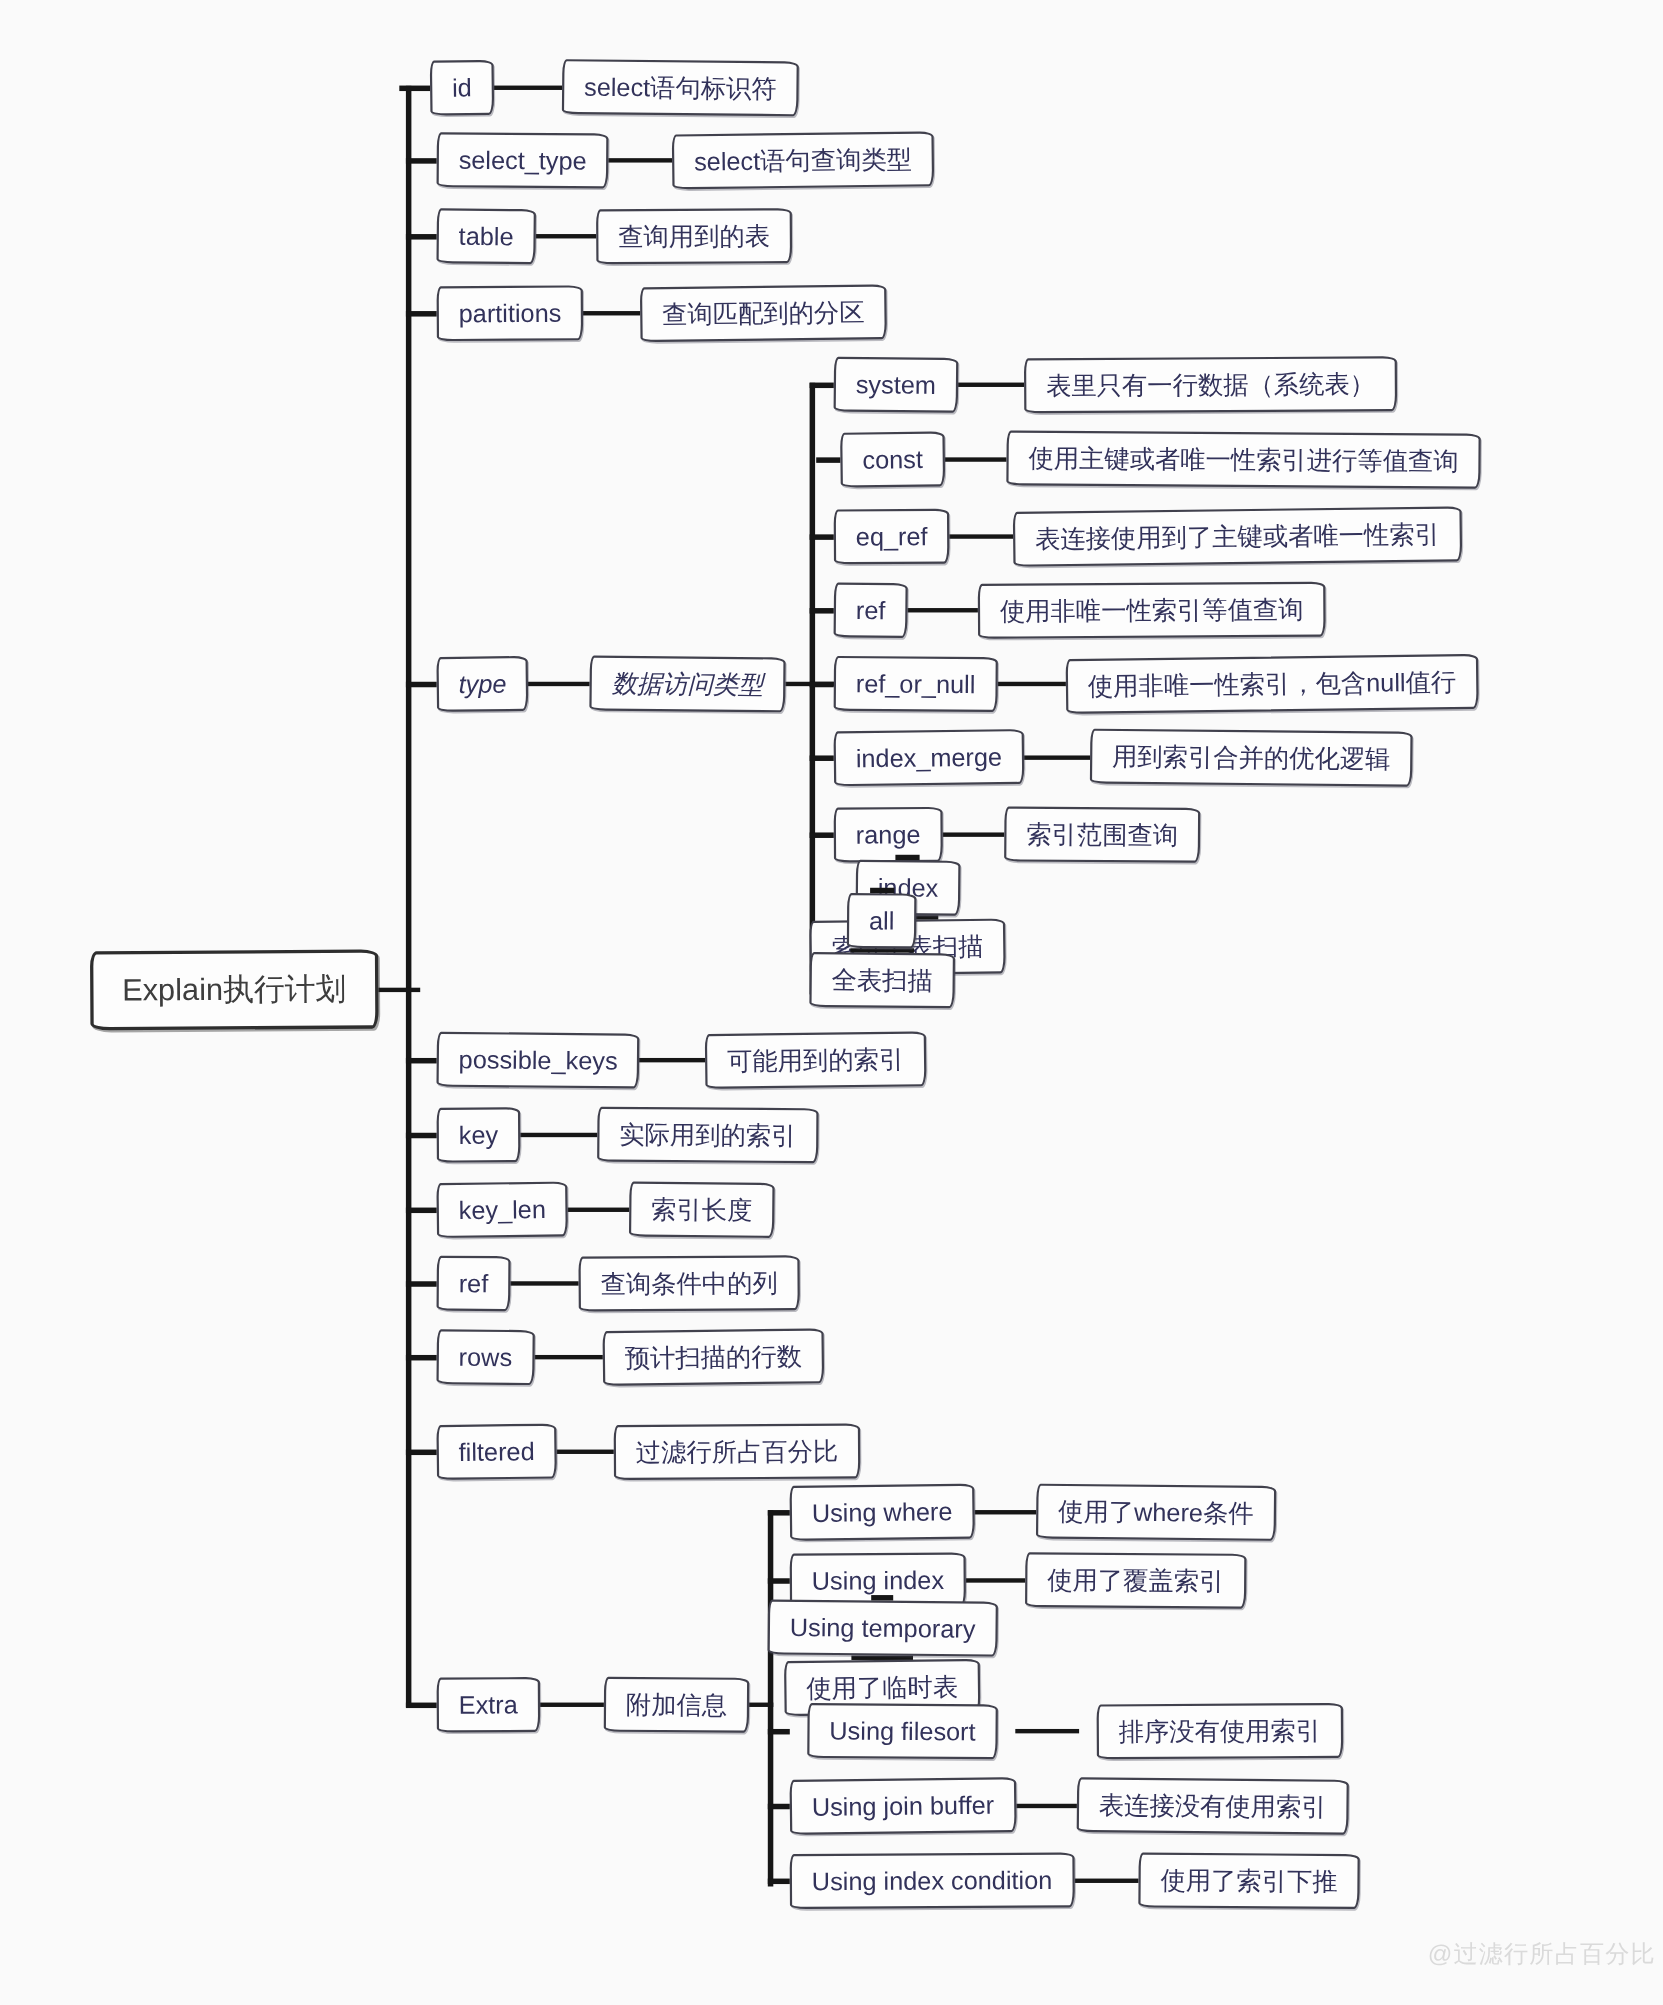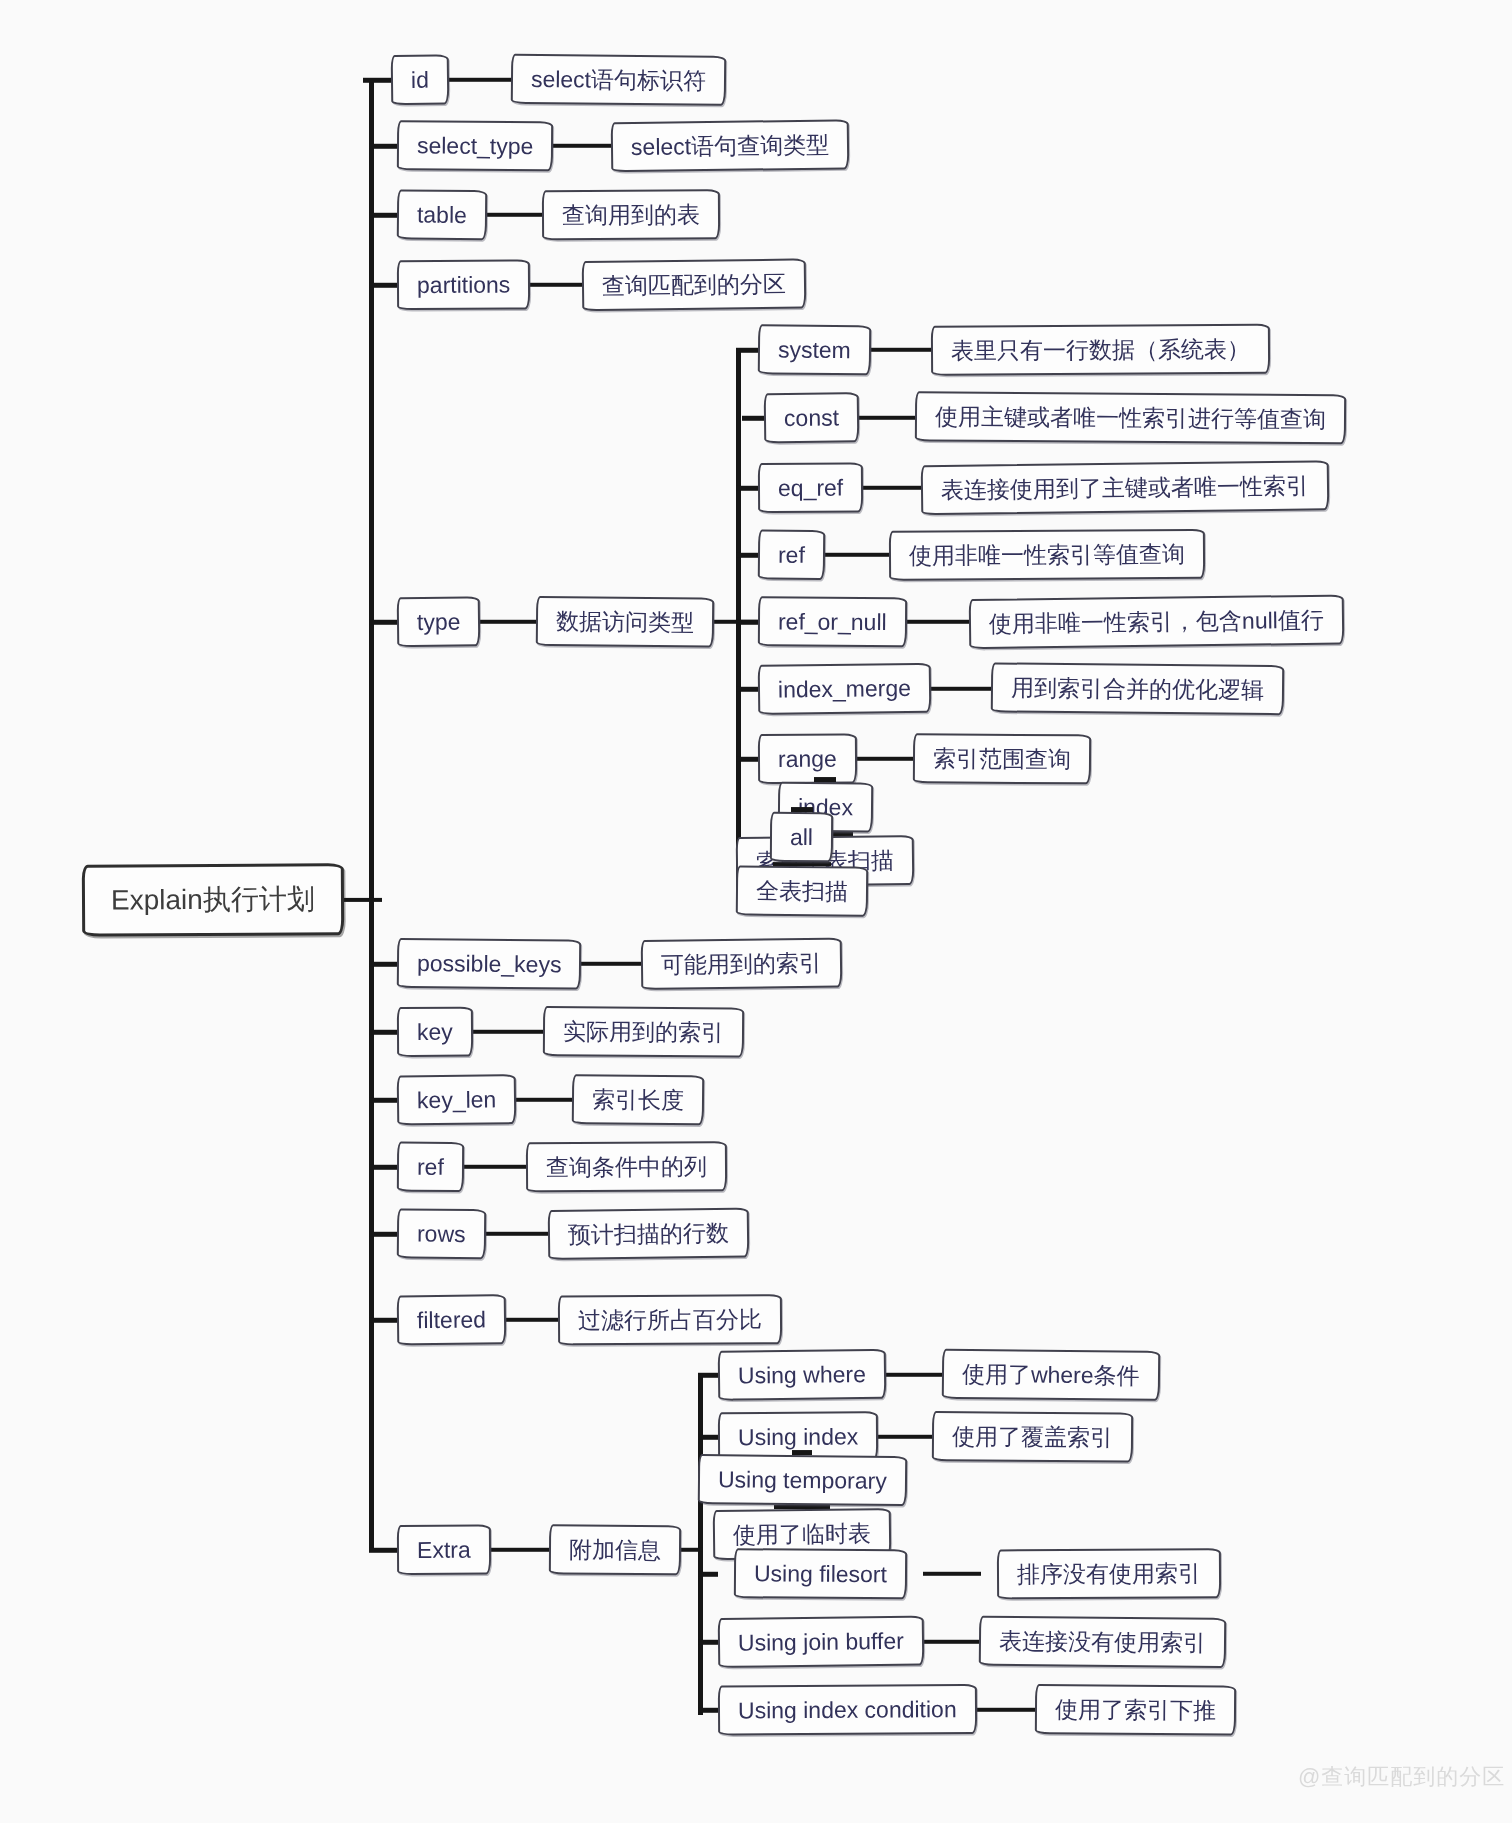--- a/index.html
+++ b/index.html
@@ -69,21 +69,21 @@
     <div class="node tC">查询用到的表</div>
   </div>
 
   <div class="row" style="left:369px;top:285px;">
     <span class="stub" style="width:28px;"></span>
     <div class="node tC">partitions</div>
     <span class="link" style="width:52px;"></span>
     <div class="node tA">查询匹配到的分区</div>
   </div>
 
-  <div class="row" style="left:369px;top:622px;width:440px;">
+  <div class="row" style="left:369px;top:622px;width:440px;font-style:italic;">
     <span class="stub" style="width:28px;"></span>
     <div class="node tA">type</div>
     <span class="link" style="width:56px;"></span>
     <div class="node tB">数据访问类型</div>
     <span class="link tail"></span>
   </div>
 
   <div class="row" style="left:736px;top:350px;">
     <span class="stub" style="width:22px;"></span>
     <div class="node tB">system</div>
@@ -232,15 +232,15 @@
     <div class="node tB">表连接没有使用索引</div>
   </div>
 
   <div class="row" style="left:698px;top:1710px;">
     <span class="stub" style="width:20px;"></span>
     <div class="node tC">Using index condition</div>
     <span class="link" style="width:58px;"></span>
     <div class="node tD">使用了索引下推</div>
   </div>
 
-  <div class="watermark">@查询匹配到的分区</div>
+  <div class="watermark">@过滤行所占百分比</div>
 
 </div>
 
 </body></html>

